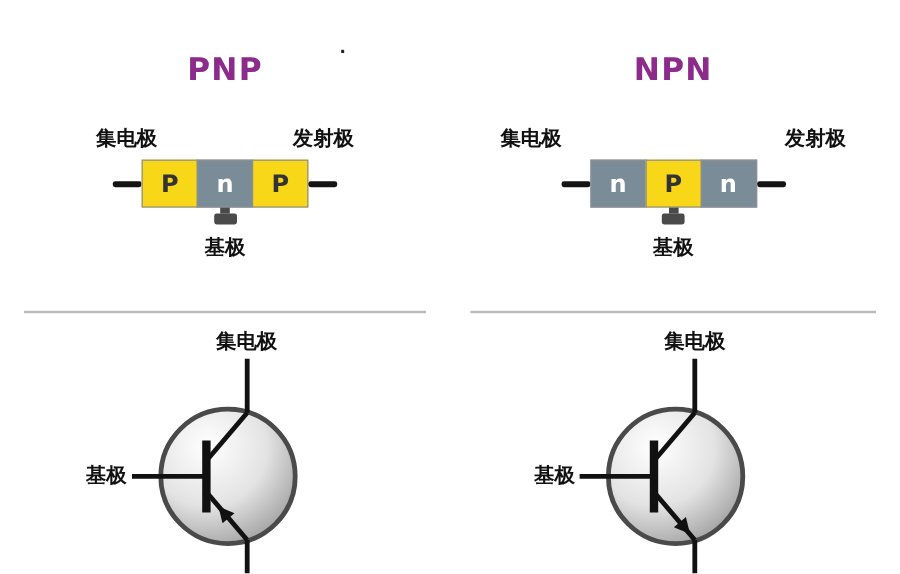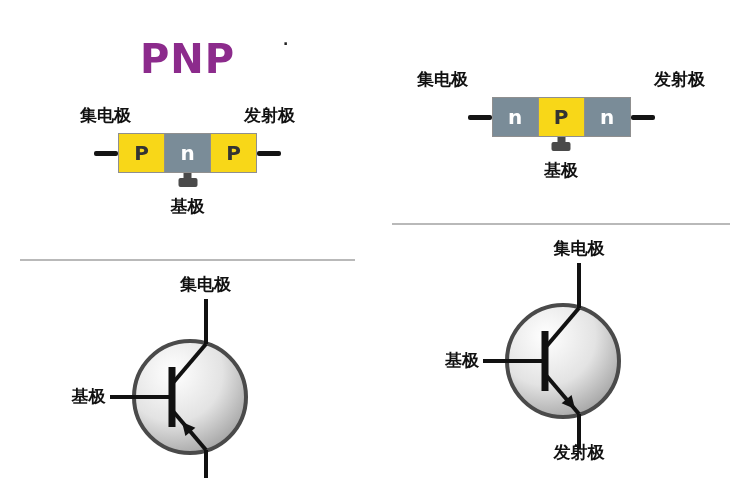--- a/index.html
+++ b/index.html
@@ -16,21 +16,21 @@
   }
 
   .stray { position: absolute; left: 283px; top: 32px; font-size: 14px; color: #222; font-weight: bold; }
 
   .col { position: absolute; top: 0; padding-top: 42px; }
   .col-left  { left: 20px;  width: 335px; }
   .col-right { left: 392px; width: 338px; }
 
   .title {
     text-align: center;
-    font-size: 40px;
+    font-size: 26px;
     font-weight: bold;
     color: #8C2B8C;
     height: 36px;
     line-height: 34px;
     letter-spacing: 1px;
   }
 
   .top-section {
     height: 157px;
     border-bottom: 2px solid #b9b9b9;
@@ -145,20 +145,21 @@
         <line x1="64" y1="113" x2="98" y2="153" stroke="#111" stroke-width="4"></line>
         <line x1="98" y1="153" x2="98" y2="188" stroke="#111" stroke-width="4"></line>
         <polygon points="74,125 87.4,130.7 77.4,139.1" fill="#111"></polygon>
       </svg>
       <div class="sym-base-label">基极</div>
       <div class="sym-bottom-label">发射极</div>
     </div>
   </div>
 
   <div class="col col-right">
+    <h2 class="title">NPN</h2>
 
     <div class="top-section">
       <div class="bd-labels">
         <span>集电极</span>
         <span>发射极</span>
       </div>
       <div class="blocks-row">
         <div class="lead"></div>
         <div class="seg seg-n">n</div>
         <div class="seg seg-p">P</div>

